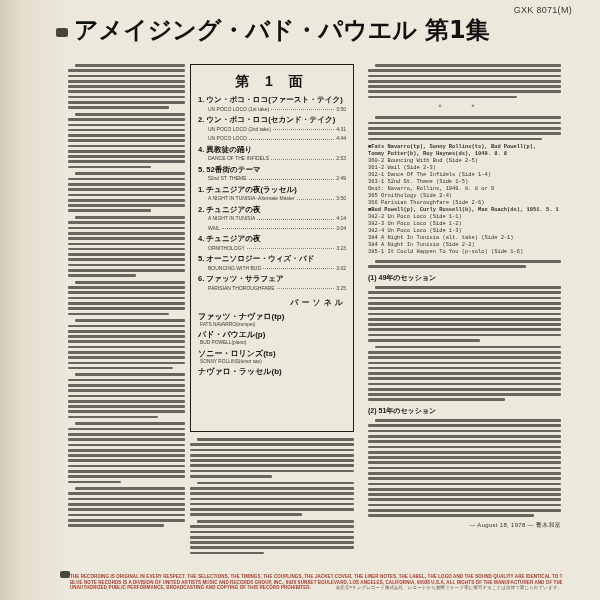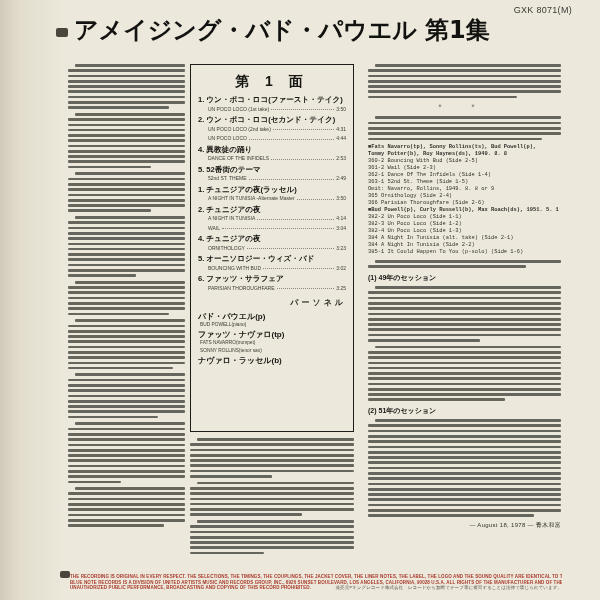--- a/index.html
+++ b/index.html
@@ -268,28 +268,29 @@
           <div class="t-en">
             <span class="en-name">PARISIAN THOROUGHFARE</span>
             <span class="leader"></span>
             <span class="t-time">3:25</span>
           </div>
         </div>
       </div>
     <div class="pers-header">パーソネル</div>
     <div>
         <div class="p-row">
+          <div class="p-jp">ファッツ・ナヴァロ(tp)</div>
+          <div class="p-en">FATS NAVARRO(trumpet)</div>
+        </div>
+        <div class="p-row">
           <div class="p-jp">バド・パウエル(p)</div>
           <div class="p-en">BUD POWELL(piano)</div>
         </div>
         <div class="p-row">
-          <div class="p-jp">ファッツ・ナヴァロ(tp)</div>
-          <div class="p-en">FATS NAVARRO(trumpet)</div>
-        </div>
-        <div class="p-row">
+          <div class="p-jp">ソニー・ロリンズ(ts)</div>
           <div class="p-en">SONNY ROLLINS(tenor sax)</div>
         </div>
         <div class="p-row">
           <div class="p-jp">ナヴァロ・ラッセル(b)</div>
         </div>
       </div>
 
   </div>
   <div style="margin-top:6px;">
       <div class="gpara">

